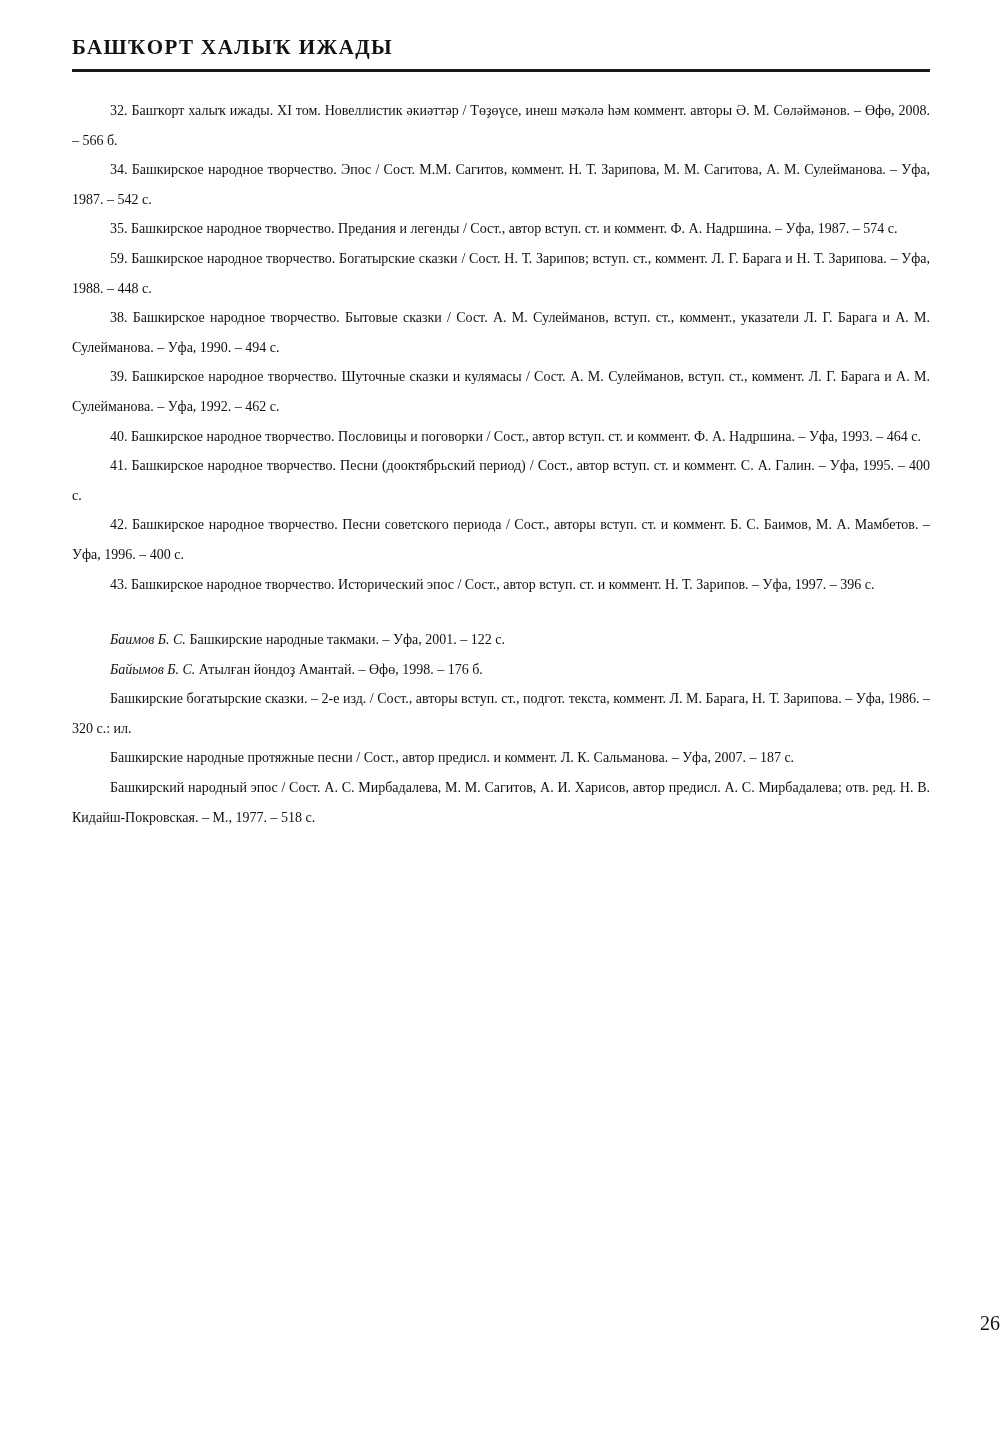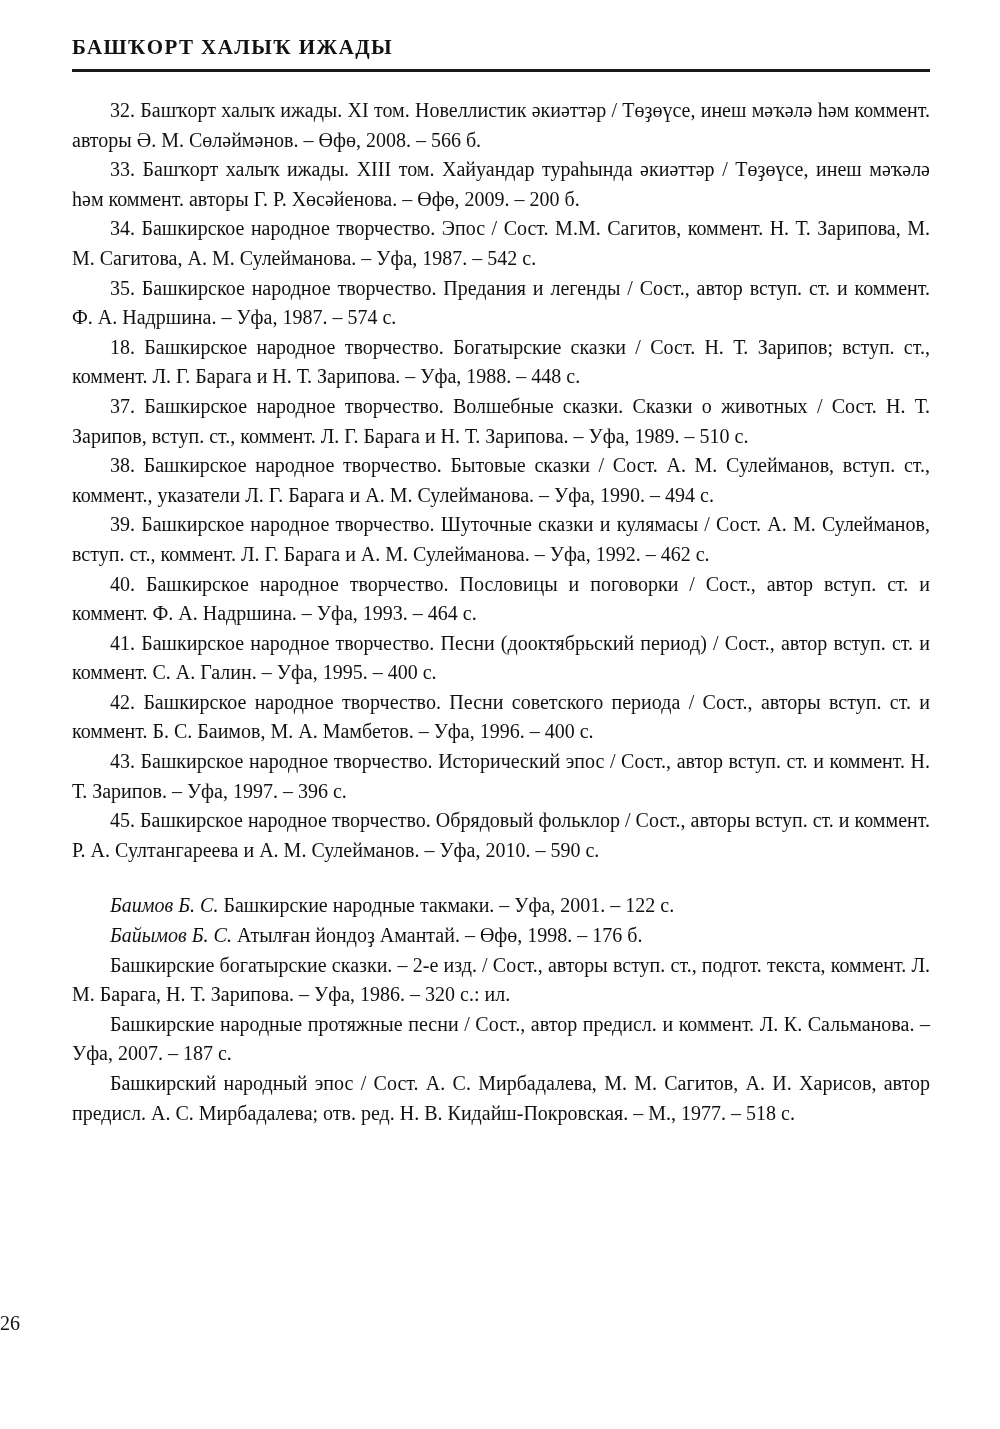--- a/index.html
+++ b/index.html
@@ -45,21 +45,21 @@
   }
   .content {
     position: absolute;
     left: 72px;
     top: 96px;
     width: 858px;
   }
   p.ref {
     margin: 0;
     padding: 0;
-    font-size: 20px;
+    font-size: 14px;
     line-height: 29.6px;
     text-align: justify;
     text-indent: 38px;
     text-justify: inter-word;
     hyphens: manual;
   }
   .gap {
     height: 26px;
   }
   .section-two p.ref {
@@ -67,49 +67,46 @@
   }
   i.author {
     font-style: italic;
     margin-top: 6px;
   }
   .folio {
     position: absolute;
     left: 0;
     top: 1312px;
     width: 1000px;
-    text-align: left;
+    text-align: right;
     font-size: 20px;
   }
 </style>
 </head>
 <body>
 
 <div class="page">
 
   <div class="running-head">БАШҠОРТ ХАЛЫҠ ИЖАДЫ</div>
 
   <div class="head-rule"></div>
 
   <div class="content">
 
     <div class="section-one">
       <p class="ref">32. Башҡорт халыҡ ижады. XI том. Новеллистик әкиәттәр / Төҙөүсе, инеш мәҡәлә һәм коммент. авторы Ә. М. Сөләймәнов. – Өфө, 2008. – 566 б.</p>
-      <p class="ref">33. Башҡорт халыҡ ижады. XIII том. Хайуандар тураһында әкиәттәр / Төҙөүсе, инеш мәҡәлә һәм коммент. авторы Г. Р. Хөсәйенова. – Өфө, 2009. – 200 б.</p>
       <p class="ref">34. Башкирское народное творчество. Эпос / Сост. М.М. Сагитов, коммент. Н. Т. Зарипова, М. М. Сагитова, А. М. Сулейманова. – Уфа, 1987. – 542 с.</p>
       <p class="ref">35. Башкирское народное творчество. Предания и легенды / Сост., автор вступ. ст. и коммент. Ф. А. Надршина. – Уфа, 1987. – 574 с.</p>
-      <p class="ref">18. Башкирское народное творчество. Богатырские сказки / Сост. Н. Т. Зарипов; вступ. ст., коммент. Л. Г. Барага и Н. Т. Зарипова. – Уфа, 1988. – 448 с.</p>
-      <p class="ref">37. Башкирское народное творчество. Волшебные сказки. Сказки о животных / Сост. Н. Т. Зарипов, вступ. ст., коммент. Л. Г. Барага и Н. Т. Зарипова. – Уфа, 1989. – 510 с.</p>
+      <p class="ref">59. Башкирское народное творчество. Богатырские сказки / Сост. Н. Т. Зарипов; вступ. ст., коммент. Л. Г. Барага и Н. Т. Зарипова. – Уфа, 1988. – 448 с.</p>
       <p class="ref">38. Башкирское народное творчество. Бытовые сказки / Сост. А. М. Сулейманов, вступ. ст., коммент., указатели Л. Г. Барага и А. М. Сулейманова. – Уфа, 1990. – 494 с.</p>
       <p class="ref">39. Башкирское народное творчество. Шуточные сказки и кулямасы / Сост. А. М. Сулейманов, вступ. ст., коммент. Л. Г. Барага и А. М. Сулейманова. – Уфа, 1992. – 462 с.</p>
       <p class="ref">40. Башкирское народное творчество. Пословицы и поговорки / Сост., автор вступ. ст. и коммент. Ф. А. Надршина. – Уфа, 1993. – 464 с.</p>
       <p class="ref">41. Башкирское народное творчество. Песни (дооктябрьский период) / Сост., автор вступ. ст. и коммент. С. А. Галин. – Уфа, 1995. – 400 с.</p>
       <p class="ref">42. Башкирское народное творчество. Песни советского периода / Сост., авторы вступ. ст. и коммент. Б. С. Баимов, М. А. Мамбетов. – Уфа, 1996. – 400 с.</p>
       <p class="ref">43. Башкирское народное творчество. Исторический эпос / Сост., автор вступ. ст. и коммент. Н. Т. Зарипов. – Уфа, 1997. – 396 с.</p>
-      <p class="ref">45. Башкирское народное творчество. Обрядовый фольклор / Сост., авторы вступ. ст. и коммент. Р. А. Султангареева и А. М. Сулейманов. – Уфа, 2010. – 590 с.</p>
     </div>
 
     <div class="gap"></div>
 
     <div class="section-two">
       <p class="ref"><i class="author">Баимов Б. С.</i><span> Башкирские народные такмаки. – Уфа, 2001. – 122 с.</span></p>
       <p class="ref"><i class="author">Байымов Б. С.</i><span> Атылған йондоҙ Амантай. – Өфө, 1998. – 176 б.</span></p>
       <p class="ref"><i class="author"></i><span>Башкирские богатырские сказки. – 2-е изд. / Сост., авторы вступ. ст., подгот. текста, коммент. Л. М. Барага, Н. Т. Зарипова. – Уфа, 1986. – 320 с.: ил.</span></p>
       <p class="ref"><i class="author"></i><span>Башкирские народные протяжные песни / Сост., автор предисл. и коммент. Л. К. Сальманова. – Уфа, 2007. – 187 с.</span></p>
       <p class="ref"><i class="author"></i><span>Башкирский народный эпос / Сост. А. С. Мирбадалева, М. М. Сагитов, А. И. Харисов, автор предисл. А. С. Мирбадалева; отв. ред. Н. В. Кидайш-Покровская. – М., 1977. – 518 с.</span></p>

